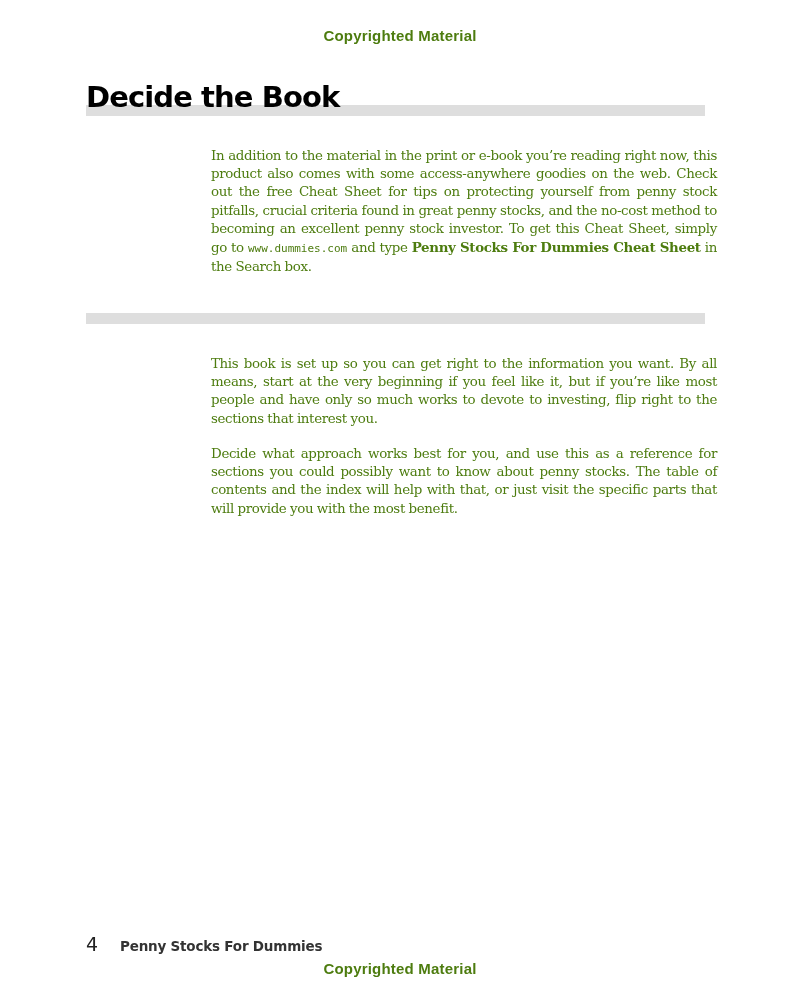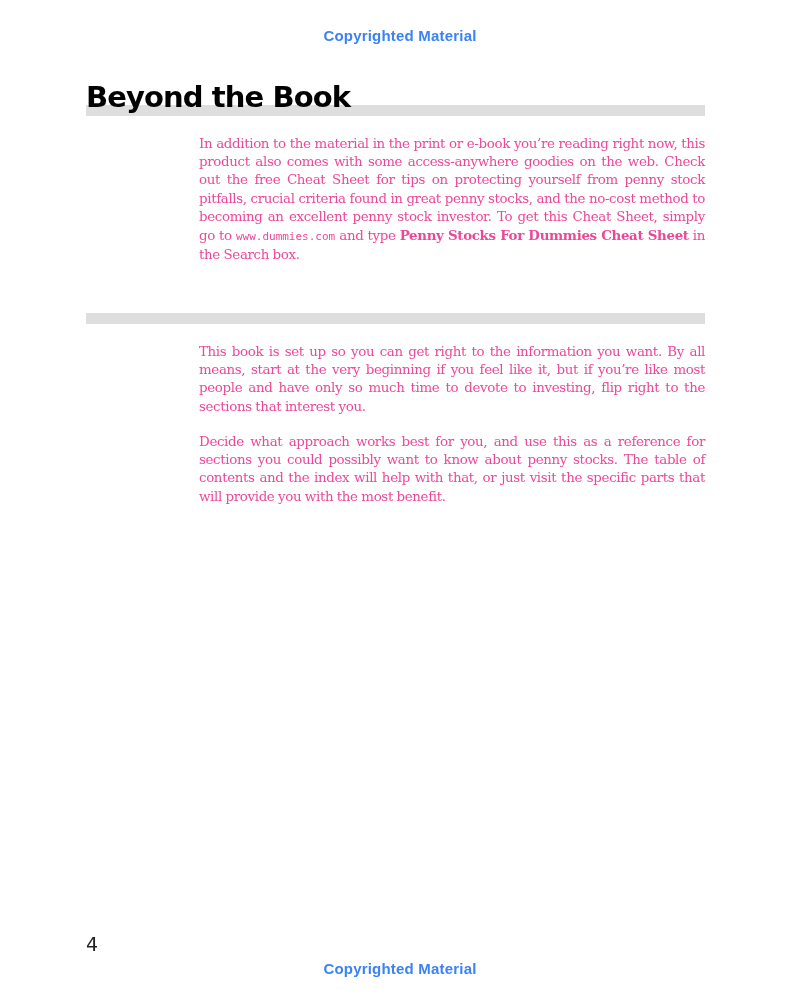--- a/index.html
+++ b/index.html
@@ -1,42 +1,42 @@
 <!DOCTYPE html>
 <html><head>
   <meta charset="utf-8">
   <style>
     html, body { margin: 0; padding: 0; background: #ffffff; }
     body { width: 800px; height: 1003px; position: relative; overflow: hidden; }
     .watermark {
       position: absolute; left: 0; width: 800px; text-align: center;
       font-family: "Liberation Sans", sans-serif; font-weight: bold;
-      font-size: 15px; color: #3b82f6; letter-spacing: 0.2px;
+      font-size: 15px; color: #4d7c0f; letter-spacing: 0.2px;
     }
     .wm-top { top: 27px; }
     .wm-bottom { top: 960px; }
     .section-head {
       position: absolute; left: 86px; width: 619px; height: 42px;
     }
     .section-bar {
       position: absolute; left: 0; right: 0; bottom: 0; height: 11px;
       background: #dedede;
     }
     .section-title {
       position: absolute; left: 0; bottom: 4px;
       font-family: "DejaVu Sans", sans-serif; font-weight: bold;
       font-size: 29px; letter-spacing: -0.9px; color: #000;
       line-height: 1; white-space: nowrap;
     }
     .body-text {
       position: absolute; left: 199px; width: 506px;
       font-family: "DejaVu Serif", serif; font-size: 13.4px;
-      line-height: 18.2px; color: #ec4899; text-align: justify;
+      line-height: 18.2px; color: #4d7c0f; text-align: justify;
       letter-spacing: -0.35px; word-spacing: -0.3px;
-      margin: 0;
+      margin: 12px;
     }
     .mono { font-family: "DejaVu Sans Mono", monospace; font-size: 11px; letter-spacing: 0; }
     .bold { font-weight: bold; }
     .footer {
       position: absolute; left: 86px; top: 933px;
       display: flex; align-items: baseline;
     }
     .page-num {
       font-family: "DejaVu Sans", sans-serif; font-size: 19px; color: #222;
       width: 34px;
@@ -46,30 +46,31 @@
       font-size: 13.5px; color: #333; letter-spacing: -0.2px;
     }
   </style>
 </head>
 <body>
 
 <div class="watermark wm-top">Copyrighted Material</div>
 
 <div class="section-head" style="top:74px;">
   <div class="section-bar"></div>
-  <div class="section-title">Beyond the Book</div>
+  <div class="section-title">Decide the Book</div>
 </div>
 
 <p class="body-text" style="top:135px;"><span>In addition to the material in the print or e-book you’re reading right now, this product also comes with some access-anywhere goodies on the web. Check out the free Cheat Sheet for tips on protecting yourself from penny stock pitfalls, crucial criteria found in great penny stocks, and the no-cost method to becoming an excellent penny stock investor. To get this Cheat Sheet, simply go to </span><span class="mono">www.dummies.com</span><span> and type </span><span class="bold">Penny Stocks For Dummies Cheat Sheet</span><span> in the Search box.</span></p>
 
 <div class="section-head" style="top:282px;">
   <div class="section-bar"></div>
 </div>
 
-<p class="body-text" style="top:343px;">This book is set up so you can get right to the information you want. By all means, start at the very beginning if you feel like it, but if you’re like most people and have only so much time to devote to investing, flip right to the sections that interest you.</p>
+<p class="body-text" style="top:343px;">This book is set up so you can get right to the information you want. By all means, start at the very beginning if you feel like it, but if you’re like most people and have only so much works to devote to investing, flip right to the sections that interest you.</p>
 
 <p class="body-text" style="top:433px;">Decide what approach works best for you, and use this as a reference for sections you could possibly want to know about penny stocks. The table of contents and the index will help with that, or just visit the specific parts that will provide you with the most benefit.</p>
 
 <div class="footer">
   <span class="page-num">4</span>
+  <span class="book-title">Penny Stocks For Dummies</span>
 </div>
 
 <div class="watermark wm-bottom">Copyrighted Material</div>
 
 </body></html>

